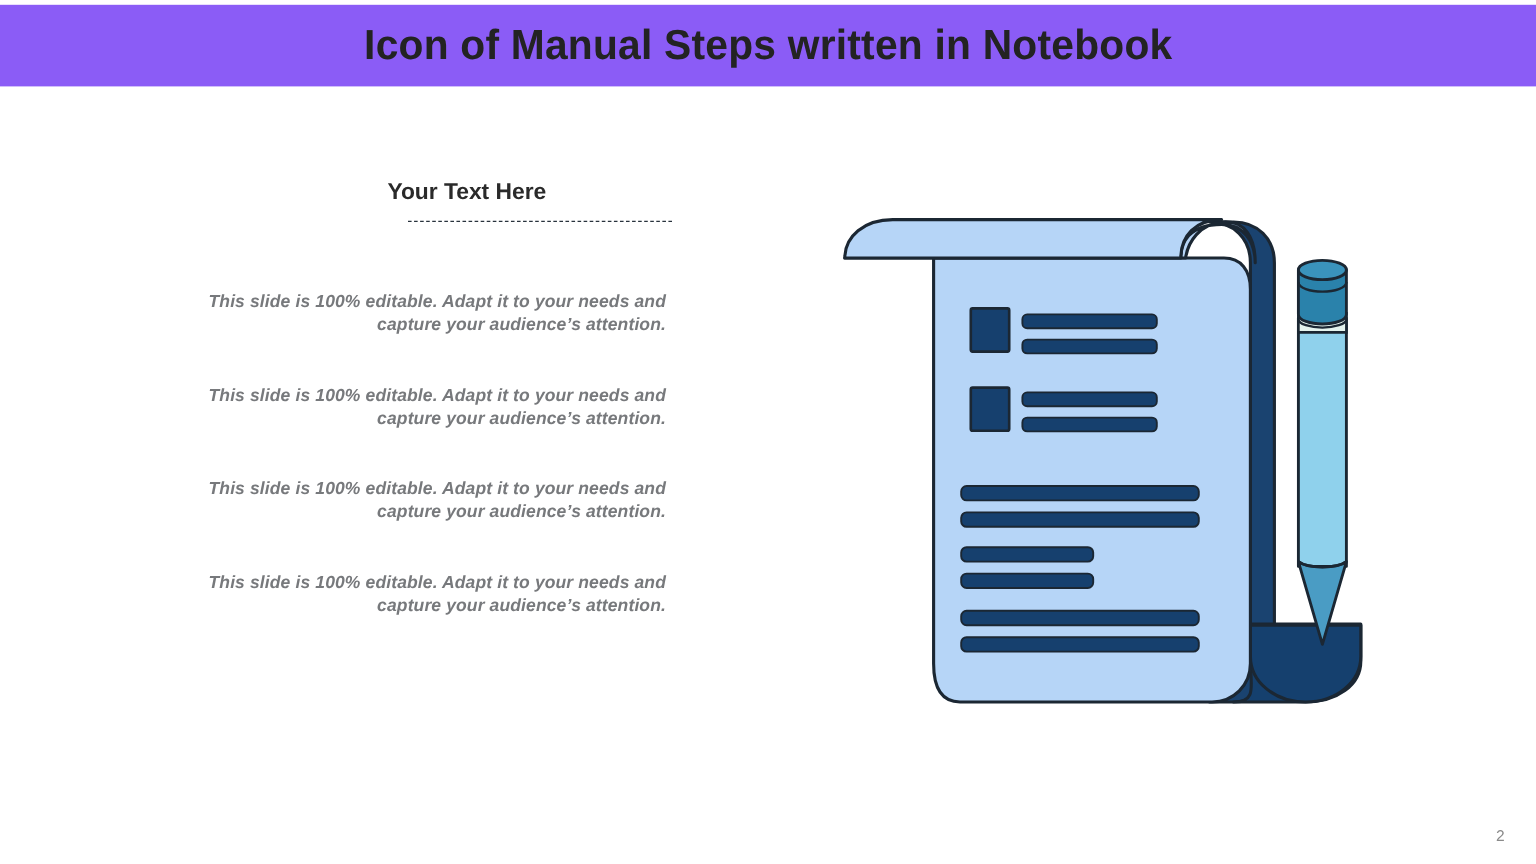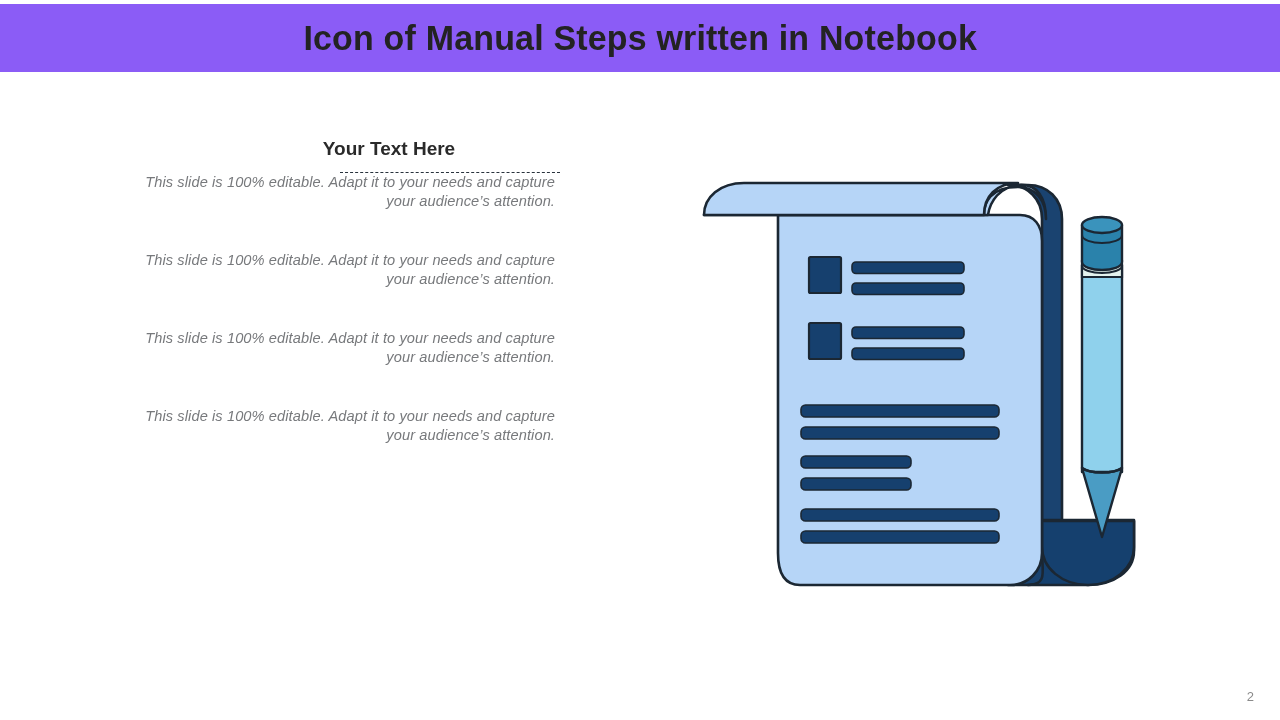--- a/index.html
+++ b/index.html
@@ -34,40 +34,42 @@
     letter-spacing: 0.2px;
     color: #232323;
     white-space: nowrap;
     transform: scaleX(0.97);
   }
 
   
   .left-col {
     position: absolute;
     left: 140px;
-    top: 138px;
+    top: 150px;
     width: 430px;
   }
   .section-heading {
     text-align: center;
     font-size: 19px;
     font-weight: bold;
     color: #2a2a2a;
     padding-left: 68px;
     margin-bottom: 12px;
     white-space: nowrap;
   }
   .heading-rule {
     margin-left: 200px;
     width: 220px;
     height: 0;
     border-top: 1.6px dashed #28323c;
     margin-bottom: 0;
   }
   .body-list {
+    margin-top: 58px;
+    font-weight: bold;
   }
   .body-para {
     font-size: 14.6px;
     font-style: italic;
     color: #77797c;
     text-align: right;
     line-height: 19px;
     width: 415px;
     margin: 0 0 40px 0;
     padding-right: 0;

